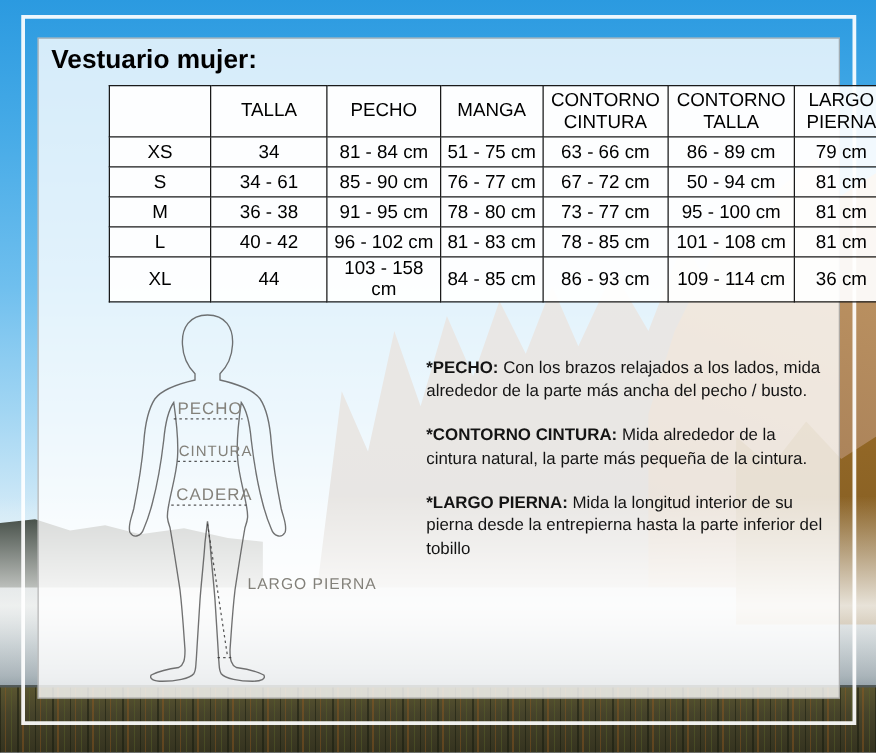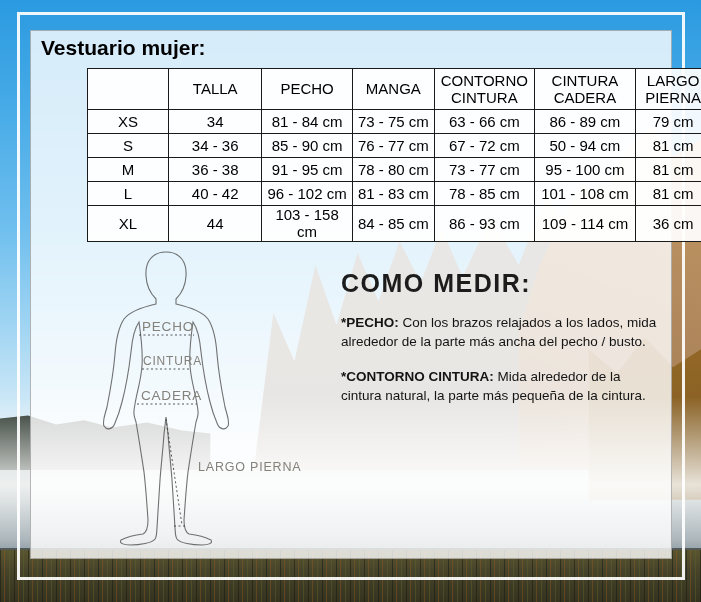--- a/index.html
+++ b/index.html
@@ -92,37 +92,37 @@
           <col style="width:16.3%">
           <col style="width:12%">
       </colgroup>
       <thead>
         <tr>
           <th></th>
           <th>TALLA</th>
           <th>PECHO</th>
           <th>MANGA</th>
           <th>CONTORNO CINTURA</th>
-          <th>CINTURA CADERA</th>
+          <th>CONTORNO TALLA</th>
           <th>LARGO PIERNA</th>
         </tr>
       </thead>
       <tbody>
         <tr>
           <th>XS</th>
           <td>34</td>
           <td>81 - 84 cm</td>
-          <td>73 - 75 cm</td>
+          <td>51 - 75 cm</td>
           <td>63 - 66 cm</td>
           <td>86 - 89 cm</td>
           <td>79 cm</td>
         </tr>
         <tr>
           <th>S</th>
-          <td>34 - 36</td>
+          <td>34 - 61</td>
           <td>85 - 90 cm</td>
           <td>76 - 77 cm</td>
           <td>67 - 72 cm</td>
           <td>50 - 94 cm</td>
           <td>81 cm</td>
         </tr>
         <tr>
           <th>M</th>
           <td>36 - 38</td>
           <td>91 - 95 cm</td>
@@ -209,19 +209,19 @@
         <path class="dot" d="M 51 160 L 111 160"></path>
         <path class="dot" d="M 80 175 L 96 281 M 88 282 L 101 282"></path>
         <text class="flabel" x="56" y="87" font-size="13.5">PECHO</text>
         <text class="flabel" x="57" y="121" font-size="12">CINTURA</text>
         <text class="flabel" x="55" y="156" font-size="13.5">CADERA</text>
         <text class="flabel" x="112" y="227" font-size="12.5">LARGO PIERNA</text>
       </svg>
     </div>
 
     <div class="measure">
-      <h2>COMO MEDIR:</h2>
       <p><b>*PECHO:</b><span> Con los brazos relajados a los lados, mida alrededor de la parte más ancha del pecho / busto.</span></p>
       <p><b>*CONTORNO CINTURA:</b><span> Mida alrededor de la cintura natural, la parte más pequeña de la cintura.</span></p>
+      <p><b>*LARGO PIERNA:</b><span> Mida la longitud interior de su pierna desde la entrepierna hasta la parte inferior del tobillo</span></p>
     </div>
 
   </div>
 </div>
 
 </body></html>

